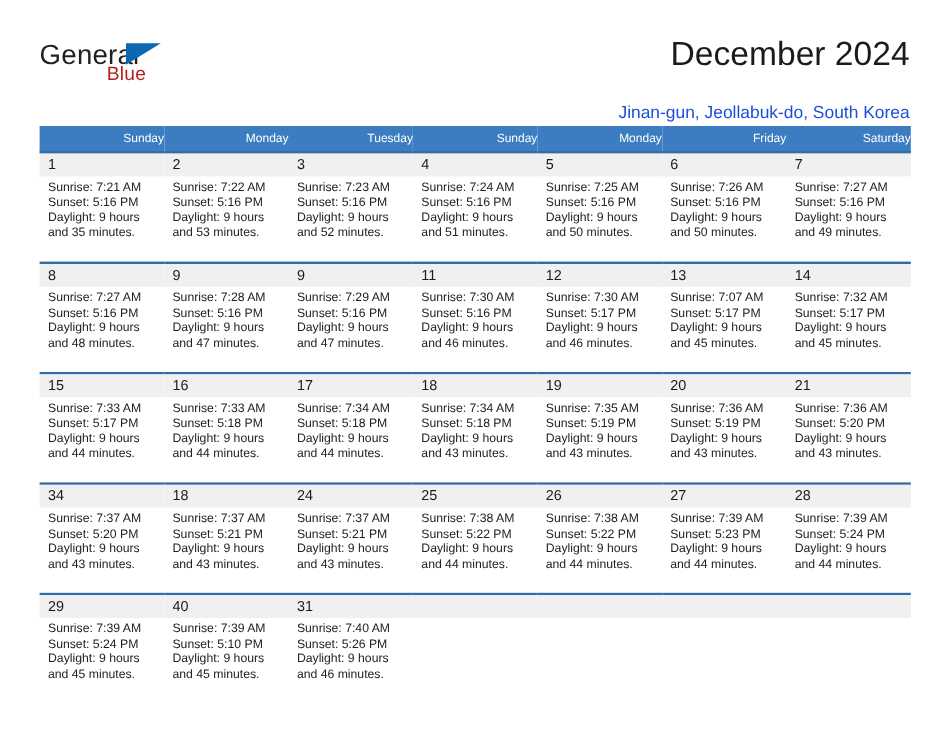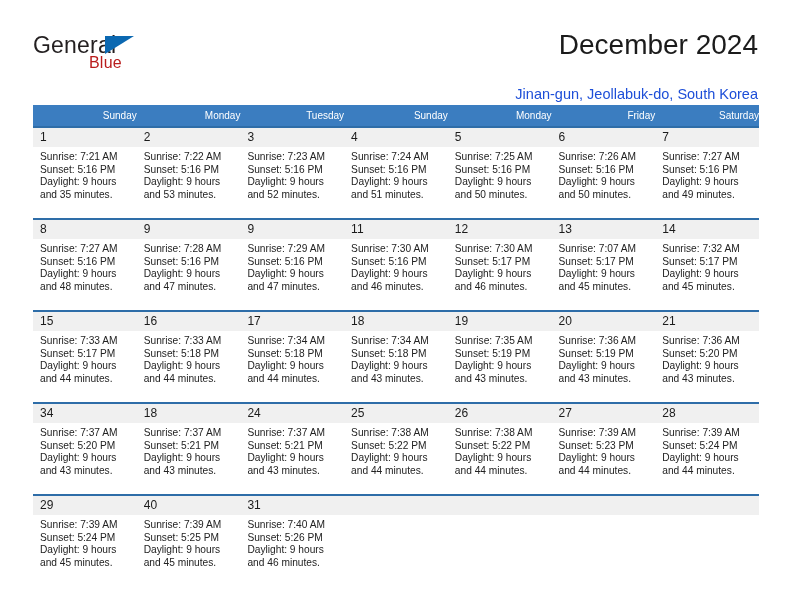--- a/index.html
+++ b/index.html
@@ -520,21 +520,21 @@
                 <div>Daylight: 9 hours</div>
                 <div>and 45 minutes.</div>
               </div>
             </div>
           </td>
           <td>
             <div class="daycell">
               <div class="daynum">40</div>
               <div class="info">
                 <div>Sunrise: 7:39 AM</div>
-                <div>Sunset: 5:25 PM</div>
+                <div>Sunset: 5:10 PM</div>
                 <div>Daylight: 9 hours</div>
                 <div>and 45 minutes.</div>
               </div>
             </div>
           </td>
           <td>
             <div class="daycell">
               <div class="daynum">31</div>
               <div class="info">
                 <div>Sunrise: 7:40 AM</div>

